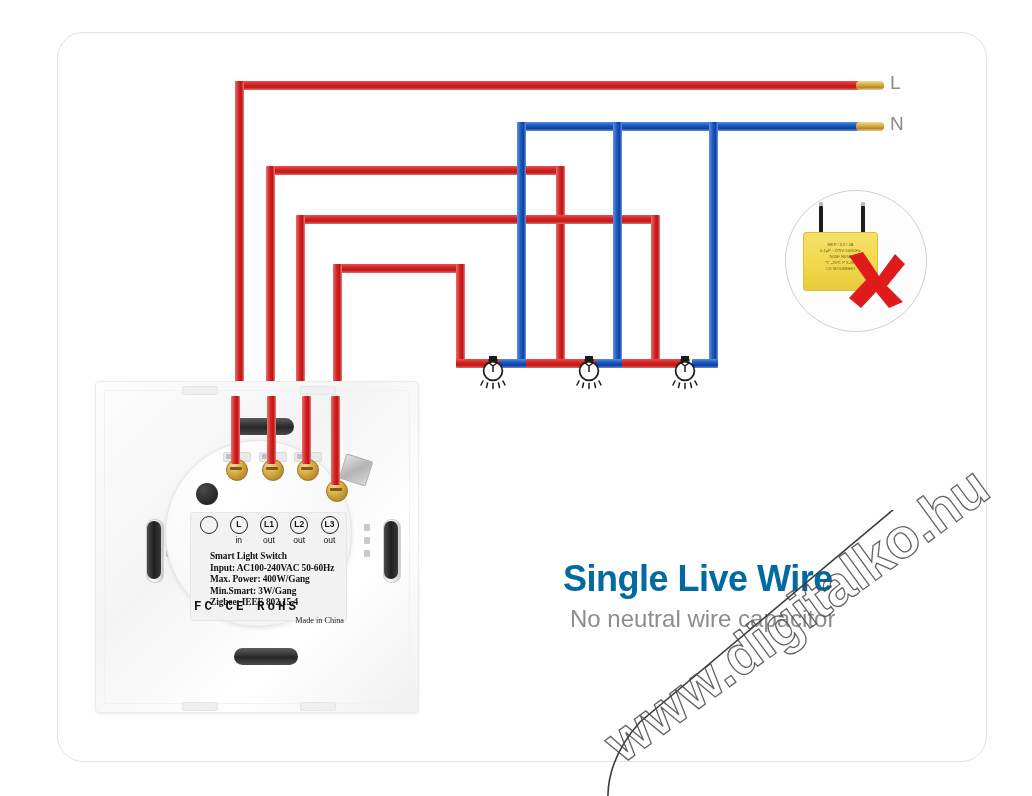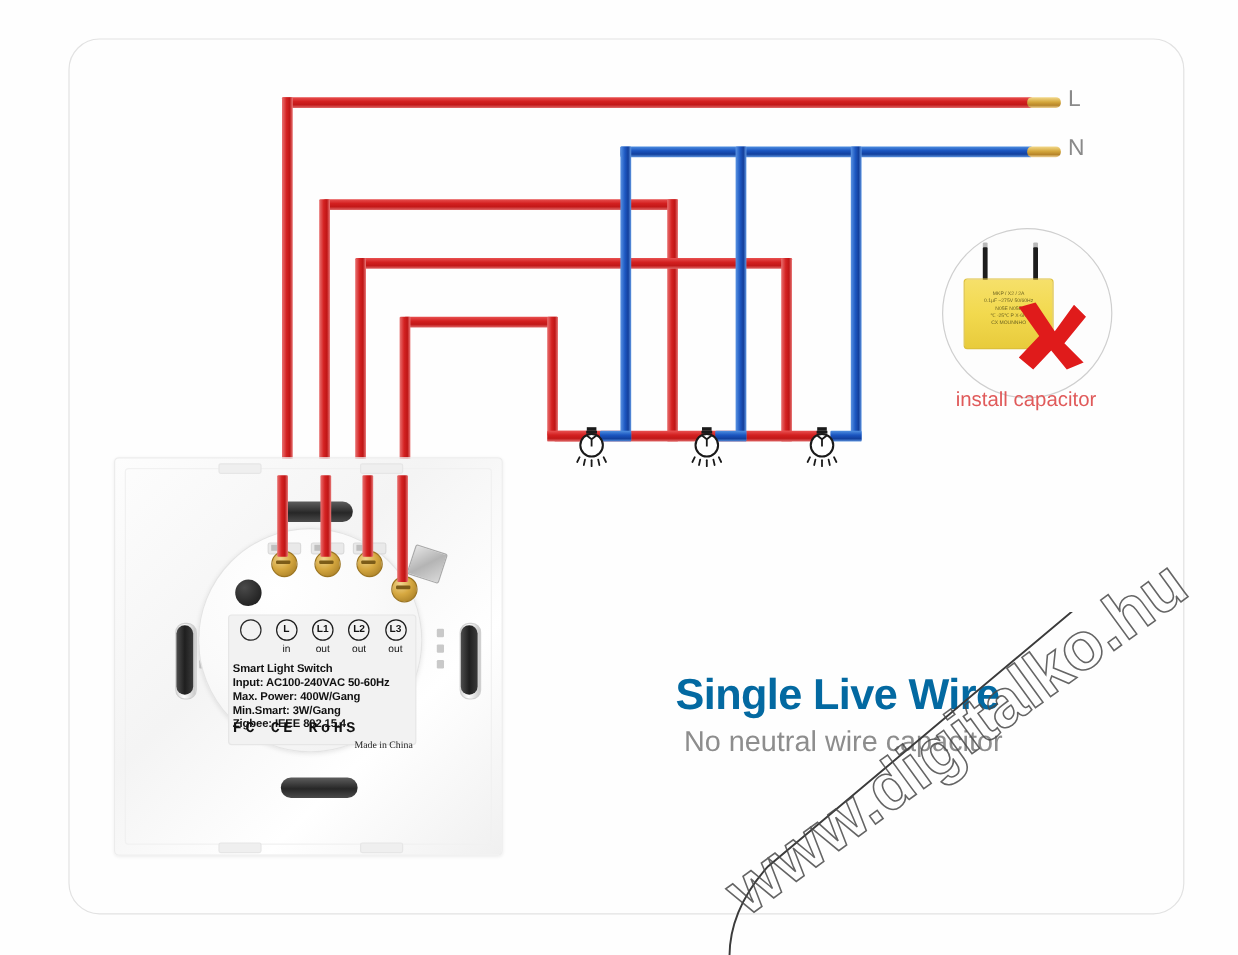--- a/index.html
+++ b/index.html
@@ -113,23 +113,23 @@
   }
   .term{width:25px;text-align:center;}
   .term .circ{
     width:16px;height:16px;border:1.4px solid #1c1c1c;border-radius:50%;
     margin:0 auto;font-size:8.5px;line-height:15px;color:#111;font-weight:bold;
     font-family:"Liberation Sans",sans-serif;
   }
   .term .circ.blank{border-color:#2a2a2a;}
   .term .sub{font-size:8.5px;color:#111;margin-top:1px;font-family:"Liberation Sans",sans-serif;}
   .spec-lines{
-    position:absolute;left:194px;top:551px;width:150px;
+    position:absolute;left:210px;top:551px;width:150px;
     font-size:9.4px;line-height:11.6px;color:#111;font-weight:bold;
-    font-family:Liberation Sans, sans-serif;letter-spacing:-0.1px;
+    font-family:Liberation Serif, serif;letter-spacing:-0.1px;
   }
   .cert-row{
     position:absolute;left:194px;top:600px;width:150px;
     font-size:12.5px;color:#111;font-weight:bold;letter-spacing:3px;
     font-family:Liberation Mono, monospace;
   }
   .madein{
     position:absolute;left:194px;top:616px;width:150px;text-align:right;
     font-size:8.2px;color:#222;font-family:"Liberation Serif",serif;
   }
@@ -307,21 +307,20 @@
     </div>
   </div>
 
   <div class="cap-x">
     <svg width="62" height="60" viewBox="0 0 62 60" aria-hidden="true">
       <path d="M4 6 L18 2 L34 26 L50 4 L60 14 L42 36 L58 52 L44 58 L31 42 L16 58 L4 48 L21 30 Z" fill="#e01b1b"></path>
     </svg>
   </div>
 
   <div class="cap-label">
-    <div>install capacitor</div>
   </div>
 
   <div class="switch-plate">
     <div class="plate-inner"></div>
   </div>
 
   <div class="plate-notch" style="left:182px;top:386px;width:34px;"></div>
   <div class="plate-notch" style="left:300px;top:386px;width:34px;"></div>
   <div class="plate-notch" style="left:182px;top:702px;width:34px;"></div>
   <div class="plate-notch" style="left:300px;top:702px;width:34px;"></div>

